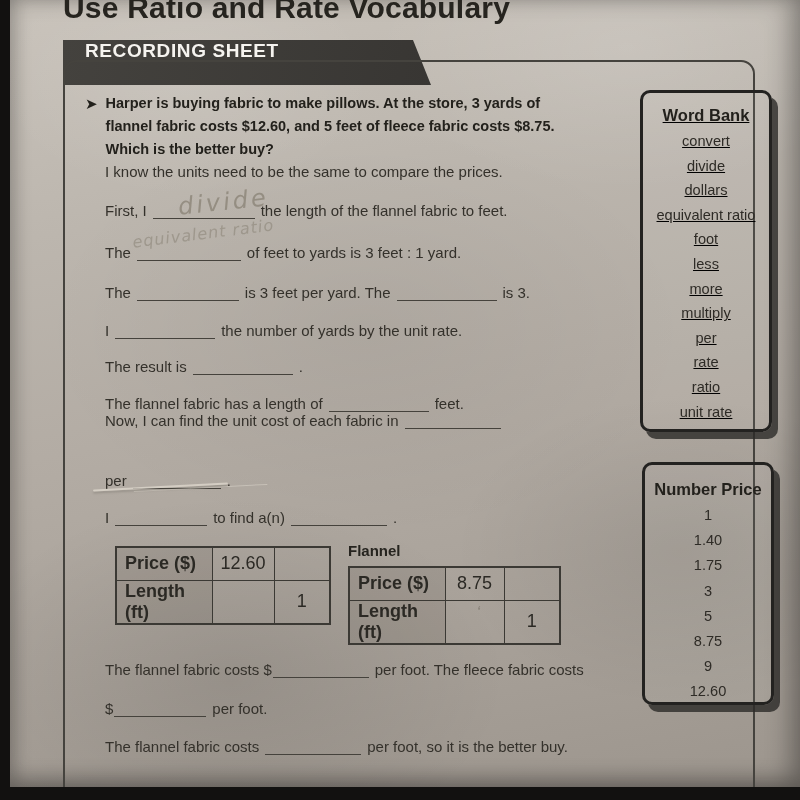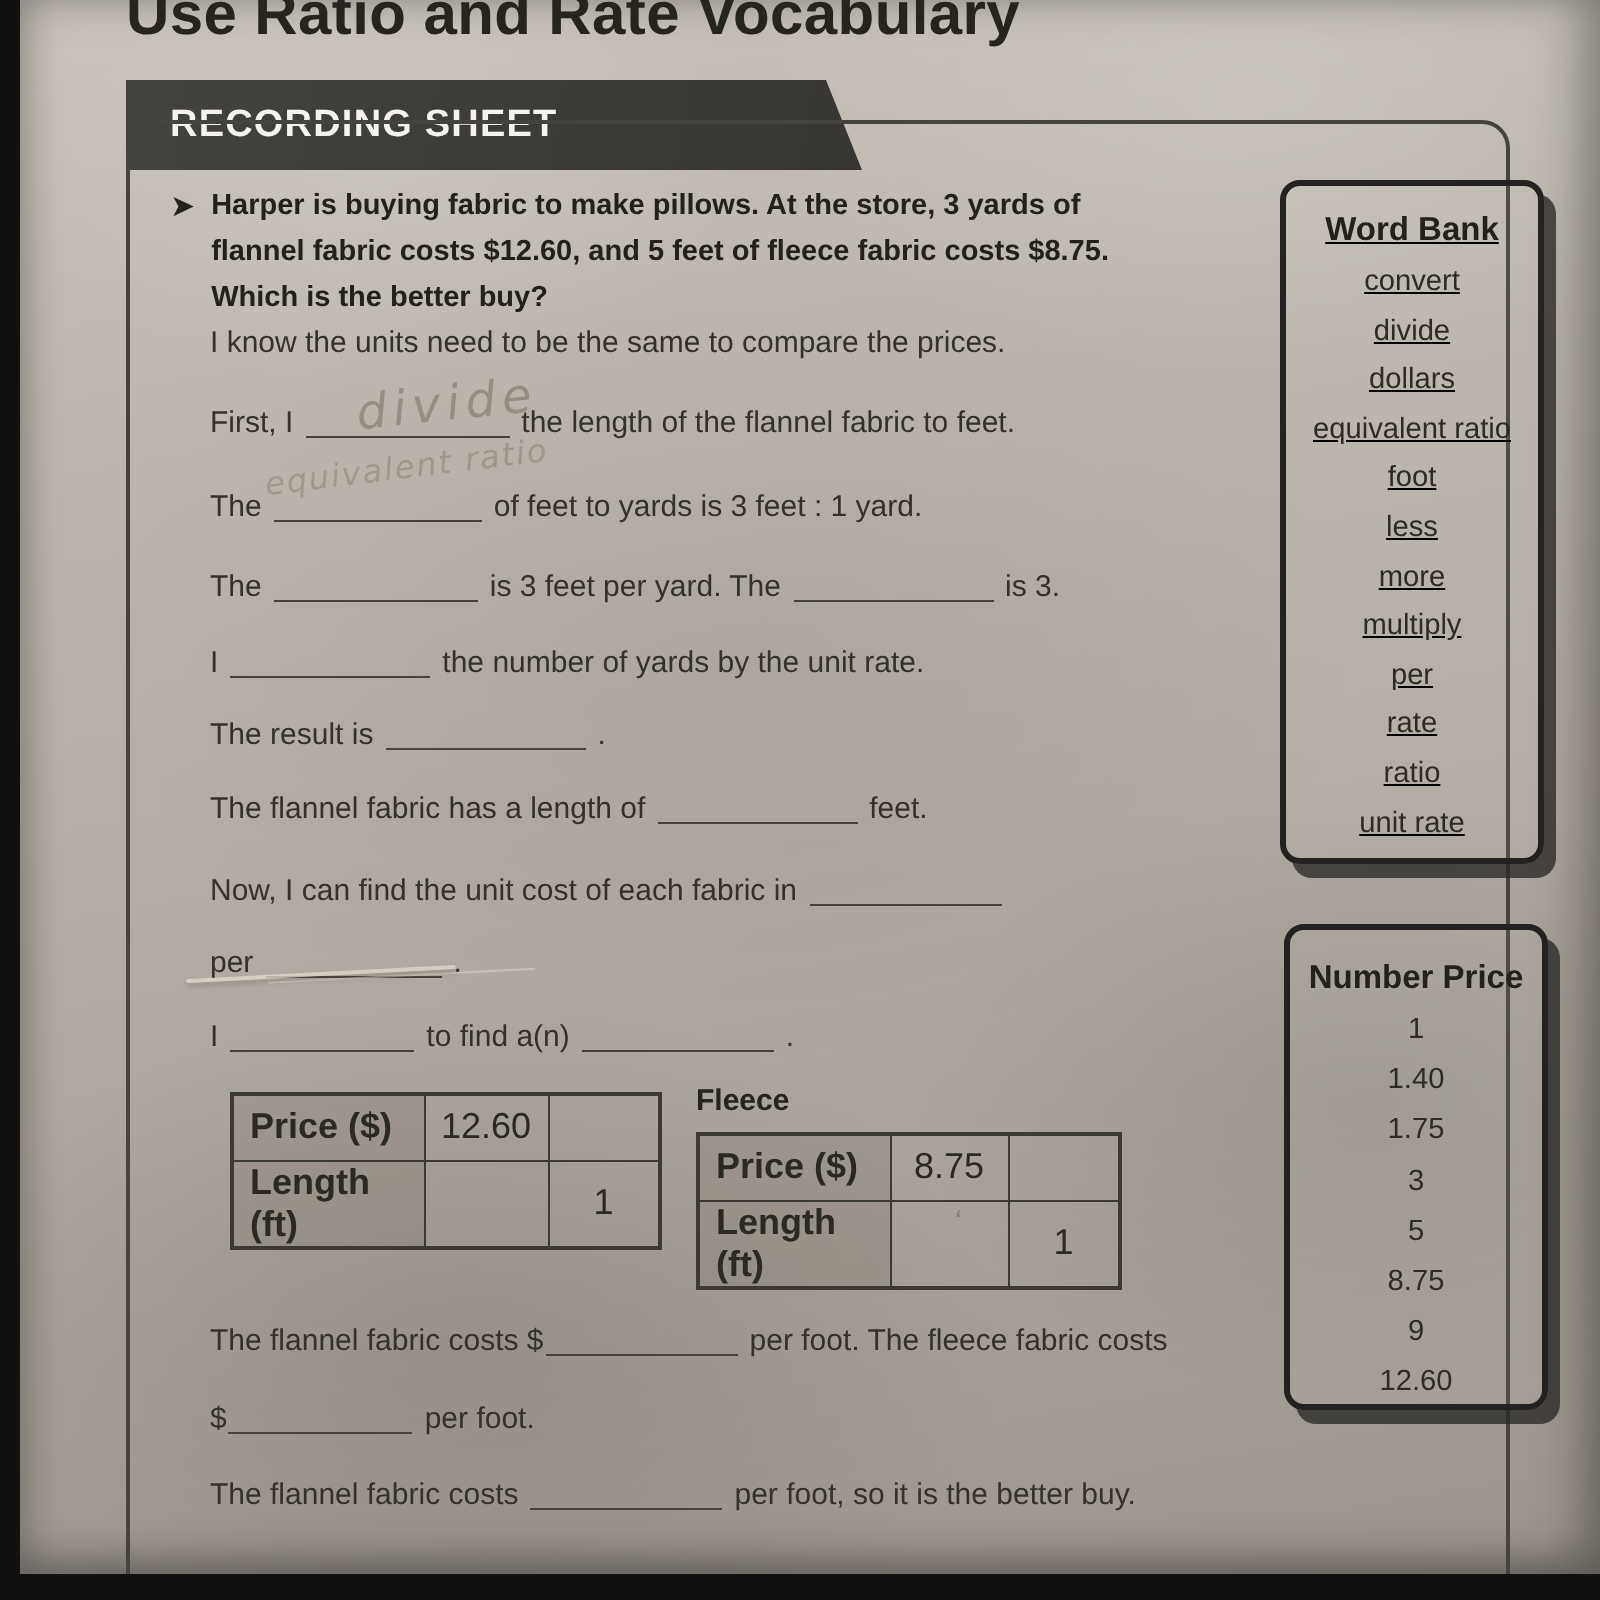--- a/index.html
+++ b/index.html
@@ -22,21 +22,21 @@
     box-shadow: inset -14px 0 22px rgba(0,0,0,0.22), inset 0 -12px 18px rgba(0,0,0,0.18), inset 10px 0 14px rgba(0,0,0,0.10);
   }
   .title {
     position:absolute; left:53px; top:-9px;
     font-size:30px; font-weight:700; color:#26241f; letter-spacing:0.2px;
   }
   .banner {
     position:absolute; left:53px; top:40px; width:368px; height:45px;
     background:linear-gradient(100deg,#44423e,#383633);
     clip-path:polygon(0 0, calc(100% - 18px) 0, 100% 100%, 0 100%);
-    display:flex; align-items:center; padding-left:22px;
+    display:flex; padding-left:22px;
   }
   .banner span { color:#f5f3ef; font-weight:700; font-size:19px; letter-spacing:0.6px; }
   .bigbox {
     position:absolute; left:53px; top:60px; width:692px; height:745px;
     border:2px solid #45433e; border-radius:14px;
   }
   .problem { position:absolute; left:75px; top:92px; width:560px; display:flex; gap:8px; }
   .bullet { font-size:15px; color:#23211c; line-height:23px; }
   .ptext { font-size:14.5px; font-weight:700; color:#23211c; line-height:23px; }
   .line {
@@ -131,21 +131,21 @@
   </div>
 
   <div class="line" style="top:357px">
     <span>The result is</span><span class="blank" style="width:100px"></span><span>.</span>
   </div>
 
   <div class="line" style="top:394px">
     <span>The flannel fabric has a length of</span><span class="blank" style="width:100px"></span><span>feet.</span>
   </div>
 
-  <div class="line" style="top:435px">
+  <div class="line" style="top:411px">
     <span>Now, I can find the unit cost of each fabric in</span><span class="blank" style="width:96px"></span>
   </div>
 
   <div class="line" style="top:471px">
     <span>per</span><span class="blank" style="width:88px"></span><span>.</span>
   </div>
   <div class="crease"></div>
 
   <div class="line" style="top:508px">
     <span>I</span><span class="blank" style="width:92px"></span><span>to find a(n)</span><span class="blank" style="width:96px"></span><span>.</span>
@@ -162,21 +162,21 @@
       <tr>
         <td class="hd">Length (ft)</td>
         <td class="v1"></td>
         <td class="v2">1</td>
       </tr>
     </tbody>
       </table>
   </div>
 
   <div class="tbl-sec" style="left:338px; top:542px">
-    <div class="tbl-title">Fleece</div>
+    <div class="tbl-title">Flannel</div>
     <table class="grid">
       <tbody>
           <tr>
         <td class="hd">Price ($)</td>
         <td class="v1">8.75</td>
         <td class="v2"></td>
       </tr>
       <tr>
         <td class="hd">Length (ft)</td>
         <td class="v1"></td>

